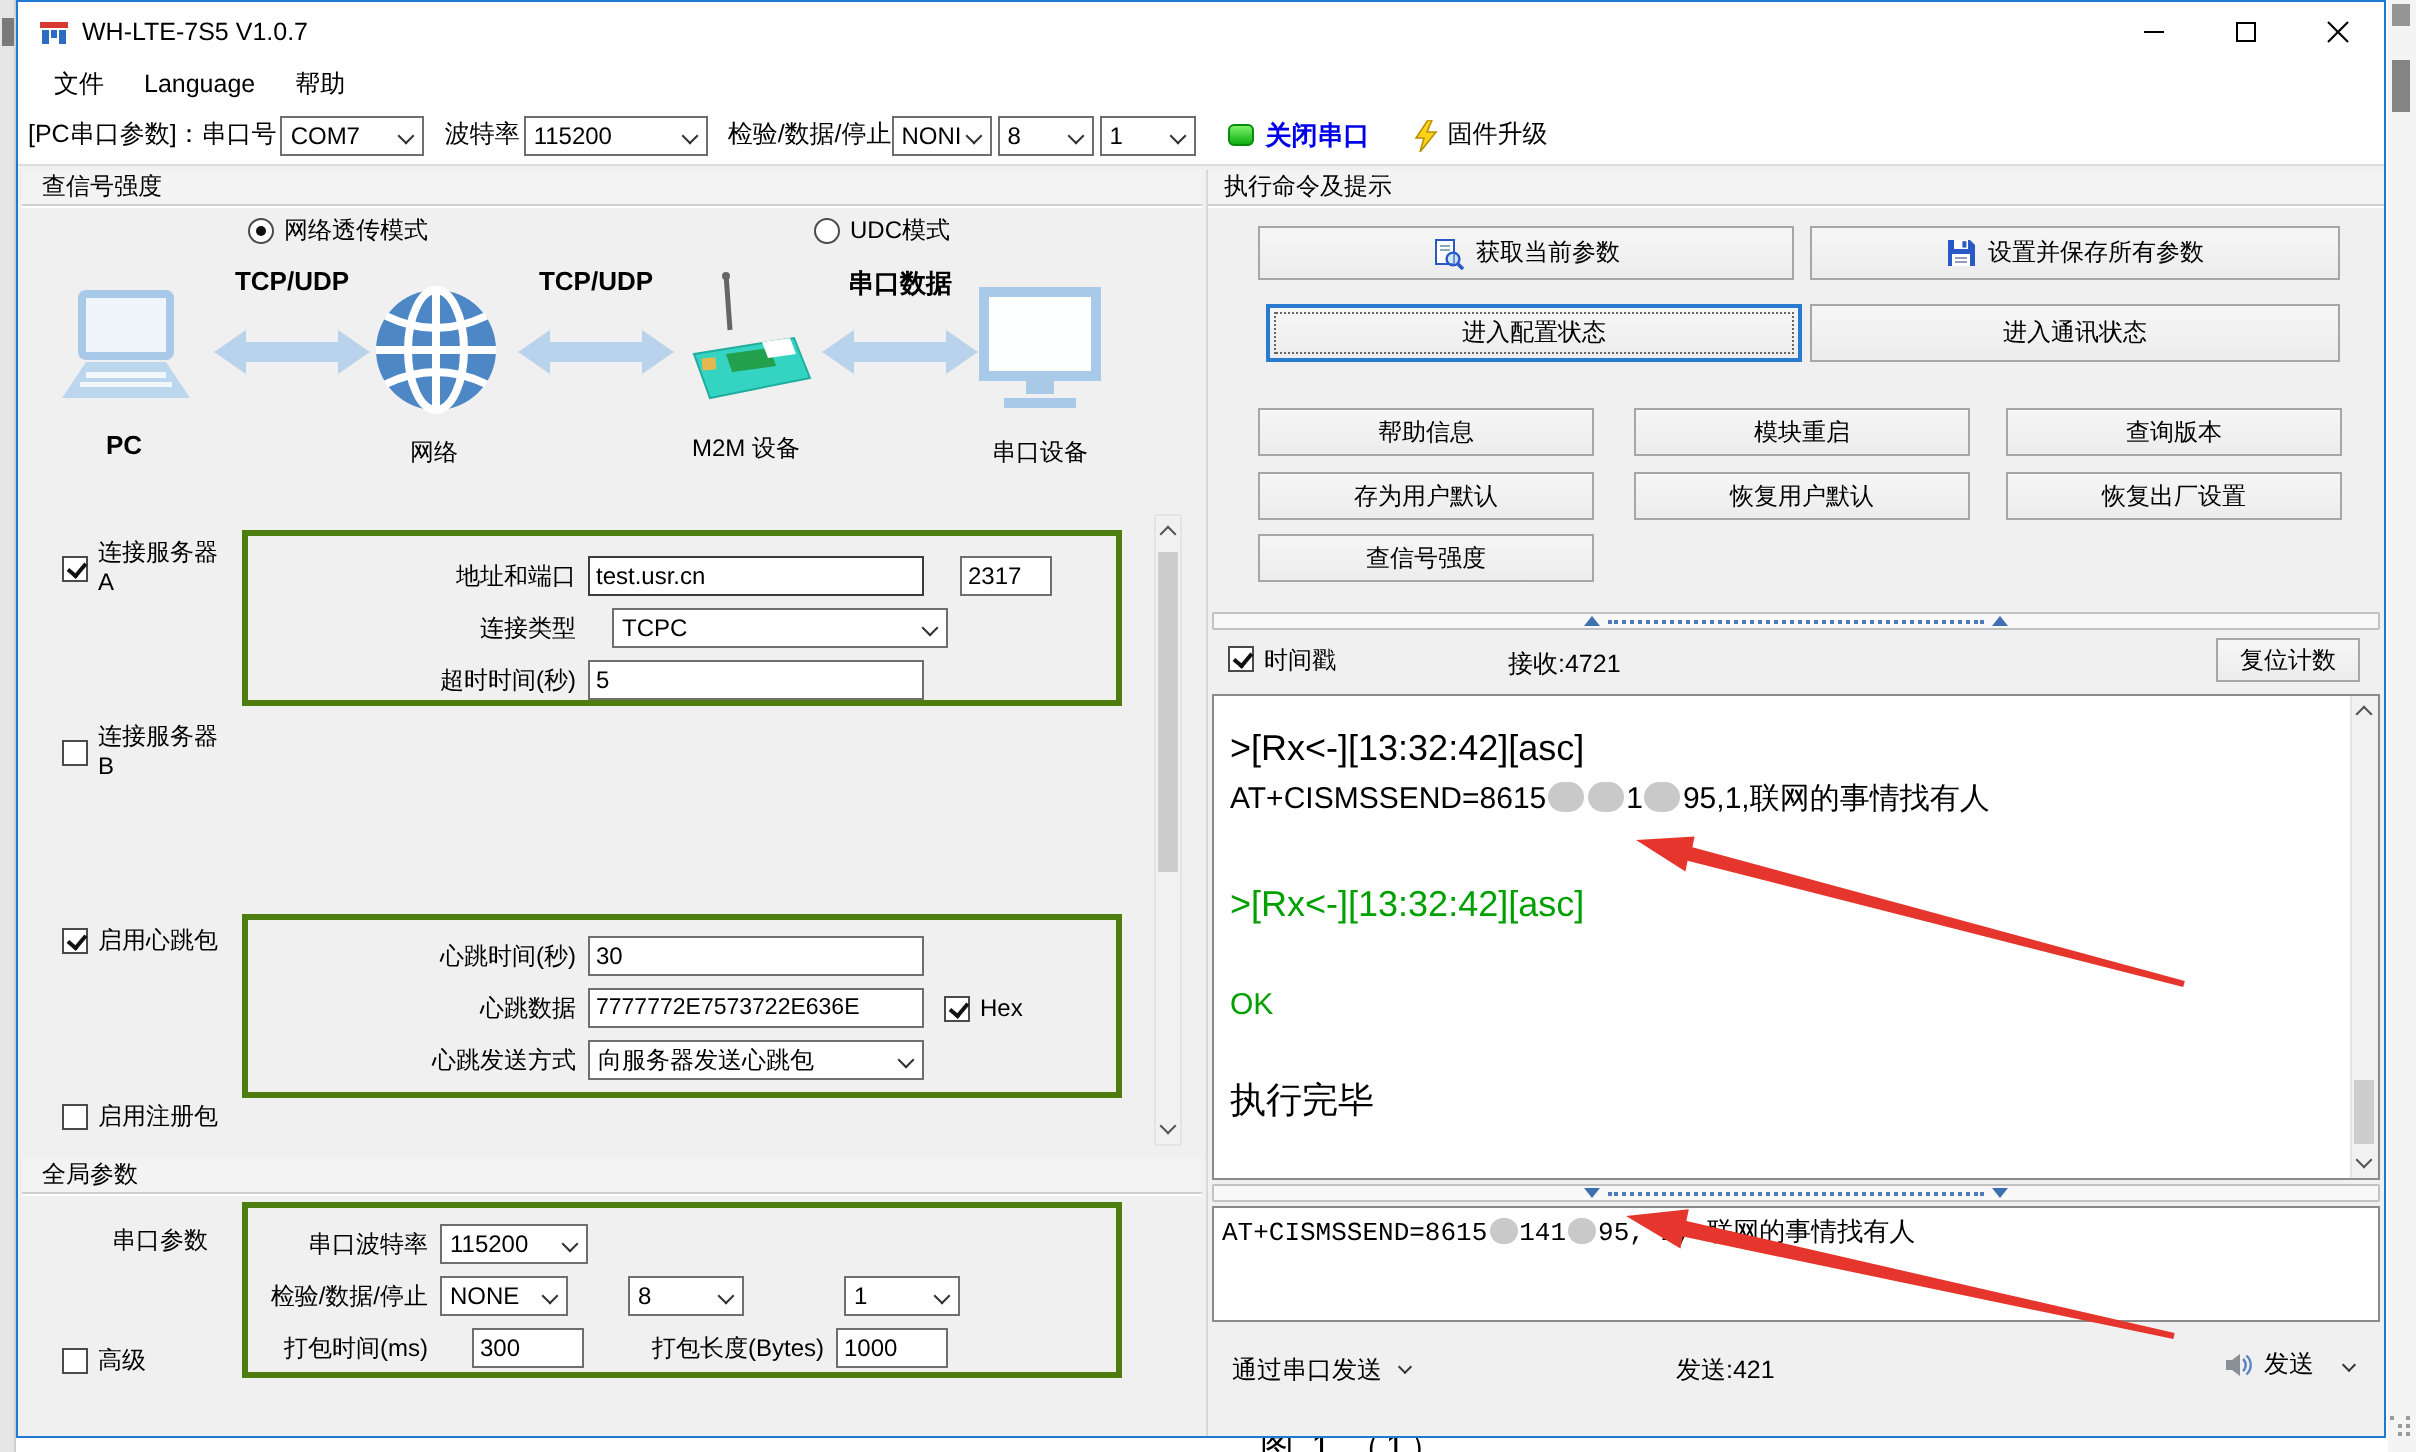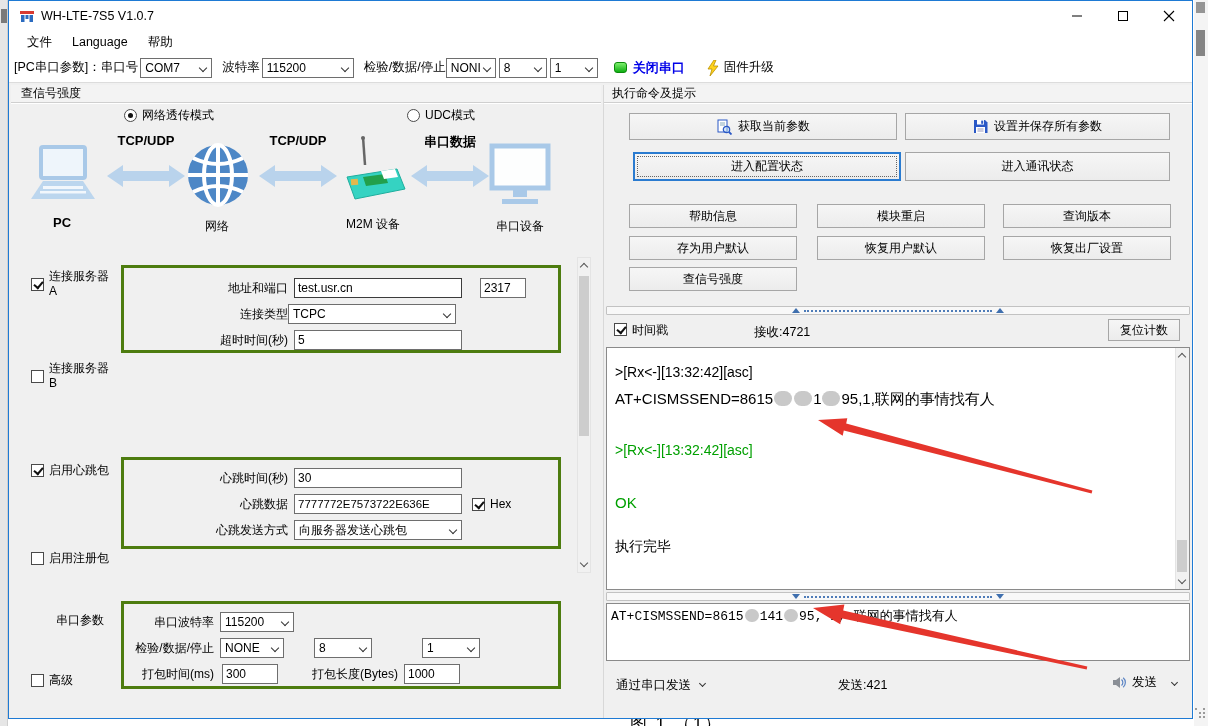--- a/index.html
+++ b/index.html
@@ -40,21 +40,21 @@
 .sbarr.down{transform:rotate(45deg)}
 
 .split{position:absolute;height:9px;background:#f8f8f8;border:1px solid #c2c2c2;border-radius:1px;display:flex;align-items:center;justify-content:center}
 .split-handle{width:212px;display:flex;align-items:center;gap:4px}
 .dots{flex:1;border-top:2px dotted #4f7cb8;height:0}
 .tri{width:0;height:0;border-left:4px solid transparent;border-right:4px solid transparent}
 .tri.up{border-bottom:5px solid #3f6fae}
 .tri.down{border-top:5px solid #3f6fae}
 
 #logbox{position:absolute;background:#fff;border:1px solid #8a8a8a}
-.logline{position:absolute;font-size:14px;white-space:nowrap}
+.logline{position:absolute;font-size:18px;white-space:nowrap}
 .green{color:#00a000}
 .blob{display:inline-block;width:18px;height:15px;background:#c9c9c9;border-radius:8px;vertical-align:-2px;margin:0 1px}
 .blob.sm{width:14px;height:13px}
 #sendbox{position:absolute;background:#fff;border:1px solid #8a8a8a;font-family:"Liberation Mono","DejaVu Sans Mono",monospace;font-size:13px;padding:3px 4px;white-space:nowrap;overflow:hidden}
 
 #diagram{position:absolute}
 .dlabel{position:absolute;transform:translateX(-50%);font-size:13px;font-weight:bold;white-space:nowrap}
 .dlabel.plain{font-weight:normal;font-size:12px}
 .led{width:13px;height:11px;border-radius:3px;background:linear-gradient(#7df06d,#0fae12);border:1px solid #0a8a0a}
 #caption-below{position:absolute;font-size:17px;color:#000;letter-spacing:2px}
@@ -216,21 +216,21 @@
         </span>
       </div>
       <div class="grp" style="left:110px;top:180px;width:440px;height:88px">
         <div class="frow" style="top:10px">
           <span class="flbl" style="width:164px">地址和端口</span>
           <span class="tb" style="width:168px;margin-left:6px;border-color:#3c3c3c">test.usr.cn</span>
           <span class="tb" style="width:46px;margin-left:18px">2317</span>
         </div>
         <div class="frow" style="top:36px">
           <span class="flbl" style="width:164px">连接类型</span>
-          <span class="sel" style="width:168px;margin-left:0">
+          <span class="sel" style="width:168px;margin-left:18px">
             <span>TCPC</span>
             <span class="chev"></span>
           </span>
         </div>
         <div class="frow" style="top:62px">
           <span class="flbl" style="width:164px">超时时间(秒)</span>
           <span class="tb" style="width:168px;margin-left:6px">5</span>
         </div>
       </div>
 
@@ -272,20 +272,21 @@
         <span class="cbx"></span>
         <span>启用注册包</span>
       </div>
 
       <div class="sb" style="left:566px;top:172px;height:316px">
         <span class="sbarr up" style="top:6px"></span>
         <div class="thumb" style="top:18px;height:160px"></div>
         <span class="sbarr down" style="bottom:6px"></span>
       </div>
 
+      <div class="sech" style="top:494px">全局参数</div>
 
       <span class="abs" style="left:45px;top:527px;font-size:12px">串口参数</span>
 
       <div class="grp" style="left:110px;top:516px;width:440px;height:88px">
         <div class="frow" style="top:8px">
           <span class="flbl" style="width:90px">串口波特率</span>
           <span class="sel" style="width:74px;margin-left:6px">
             <span>115200</span>
             <span class="chev"></span>
           </span>
@@ -300,21 +301,21 @@
             <span>8</span>
             <span class="chev"></span>
           </span>
           <span class="sel" style="width:58px;margin-left:50px">
             <span>1</span>
             <span class="chev"></span>
           </span>
         </div>
         <div class="frow" style="top:60px">
           <span class="flbl" style="width:90px">打包时间(ms)</span>
-          <span class="tb" style="width:56px;margin-left:8px">300</span>
+          <span class="tb" style="width:56px;margin-left:22px">300</span>
           <span class="flbl" style="width:110px;margin-left:10px">打包长度(Bytes)</span>
           <span class="tb" style="width:56px;margin-left:6px">1000</span>
         </div>
       </div>
 
       <div class="cbrow" style="left:20px;top:588px">
         <span class="cbx"></span>
         <span>高级</span>
       </div>
     </div>

